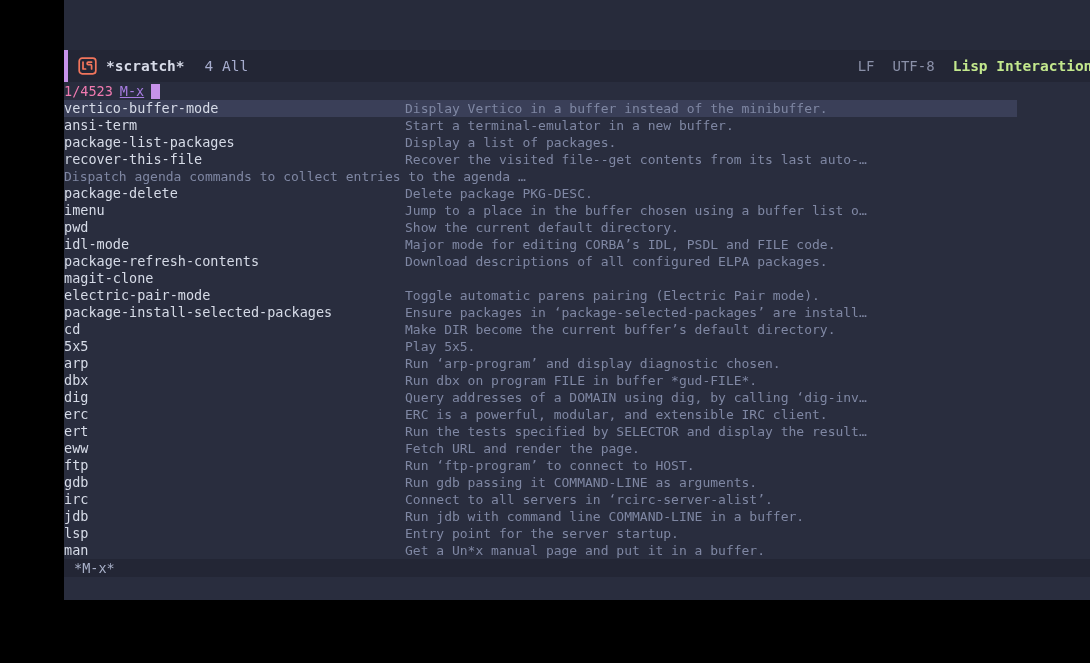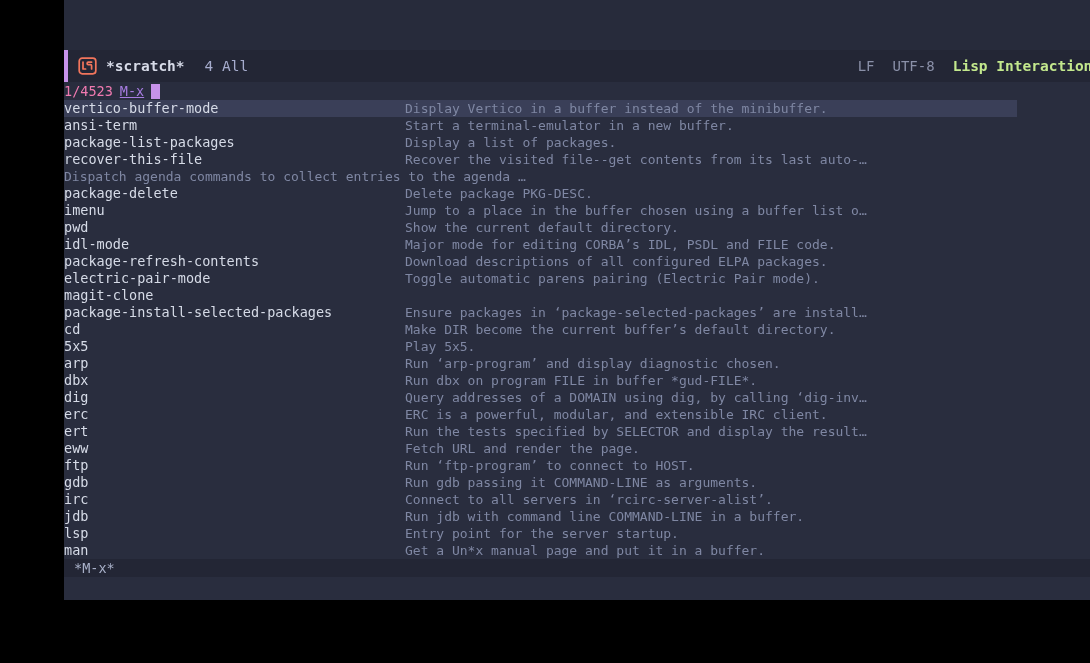--- a/index.html
+++ b/index.html
@@ -228,22 +228,22 @@
         <div class="cand-row selected"><span class="cand-name">vertico-buffer-mode</span><span class="cand-desc">Display Vertico in a buffer instead of the minibuffer.</span></div>
         <div class="cand-row"><span class="cand-name">ansi-term</span><span class="cand-desc">Start a terminal-emulator in a new buffer.</span></div>
         <div class="cand-row"><span class="cand-name">package-list-packages</span><span class="cand-desc">Display a list of packages.</span></div>
         <div class="cand-row"><span class="cand-name">recover-this-file</span><span class="cand-desc">Recover the visited file--get contents from its last auto-…</span></div>
         <div class="cand-row"><span class="cand-desc">Dispatch agenda commands to collect entries to the agenda …</span></div>
         <div class="cand-row"><span class="cand-name">package-delete</span><span class="cand-desc">Delete package PKG-DESC.</span></div>
         <div class="cand-row"><span class="cand-name">imenu</span><span class="cand-desc">Jump to a place in the buffer chosen using a buffer list o…</span></div>
         <div class="cand-row"><span class="cand-name">pwd</span><span class="cand-desc">Show the current default directory.</span></div>
         <div class="cand-row"><span class="cand-name">idl-mode</span><span class="cand-desc">Major mode for editing CORBA’s IDL, PSDL and FILE code.</span></div>
         <div class="cand-row"><span class="cand-name">package-refresh-contents</span><span class="cand-desc">Download descriptions of all configured ELPA packages.</span></div>
+        <div class="cand-row"><span class="cand-name">magit-clone</span><span class="cand-desc"></span></div>
         <div class="cand-row"><span class="cand-name">electric-pair-mode</span><span class="cand-desc">Toggle automatic parens pairing (Electric Pair mode).</span></div>
-        <div class="cand-row"><span class="cand-name">magit-clone</span><span class="cand-desc"></span></div>
         <div class="cand-row"><span class="cand-name">package-install-selected-packages</span><span class="cand-desc">Ensure packages in ‘package-selected-packages’ are install…</span></div>
         <div class="cand-row"><span class="cand-name">cd</span><span class="cand-desc">Make DIR become the current buffer’s default directory.</span></div>
         <div class="cand-row"><span class="cand-name">5x5</span><span class="cand-desc">Play 5x5.</span></div>
         <div class="cand-row"><span class="cand-name">arp</span><span class="cand-desc">Run ‘arp-program’ and display diagnostic chosen.</span></div>
         <div class="cand-row"><span class="cand-name">dbx</span><span class="cand-desc">Run dbx on program FILE in buffer *gud-FILE*.</span></div>
         <div class="cand-row"><span class="cand-name">dig</span><span class="cand-desc">Query addresses of a DOMAIN using dig, by calling ‘dig-inv…</span></div>
         <div class="cand-row"><span class="cand-name">erc</span><span class="cand-desc">ERC is a powerful, modular, and extensible IRC client.</span></div>
         <div class="cand-row"><span class="cand-name">ert</span><span class="cand-desc">Run the tests specified by SELECTOR and display the result…</span></div>
         <div class="cand-row"><span class="cand-name">eww</span><span class="cand-desc">Fetch URL and render the page.</span></div>
         <div class="cand-row"><span class="cand-name">ftp</span><span class="cand-desc">Run ‘ftp-program’ to connect to HOST.</span></div>

